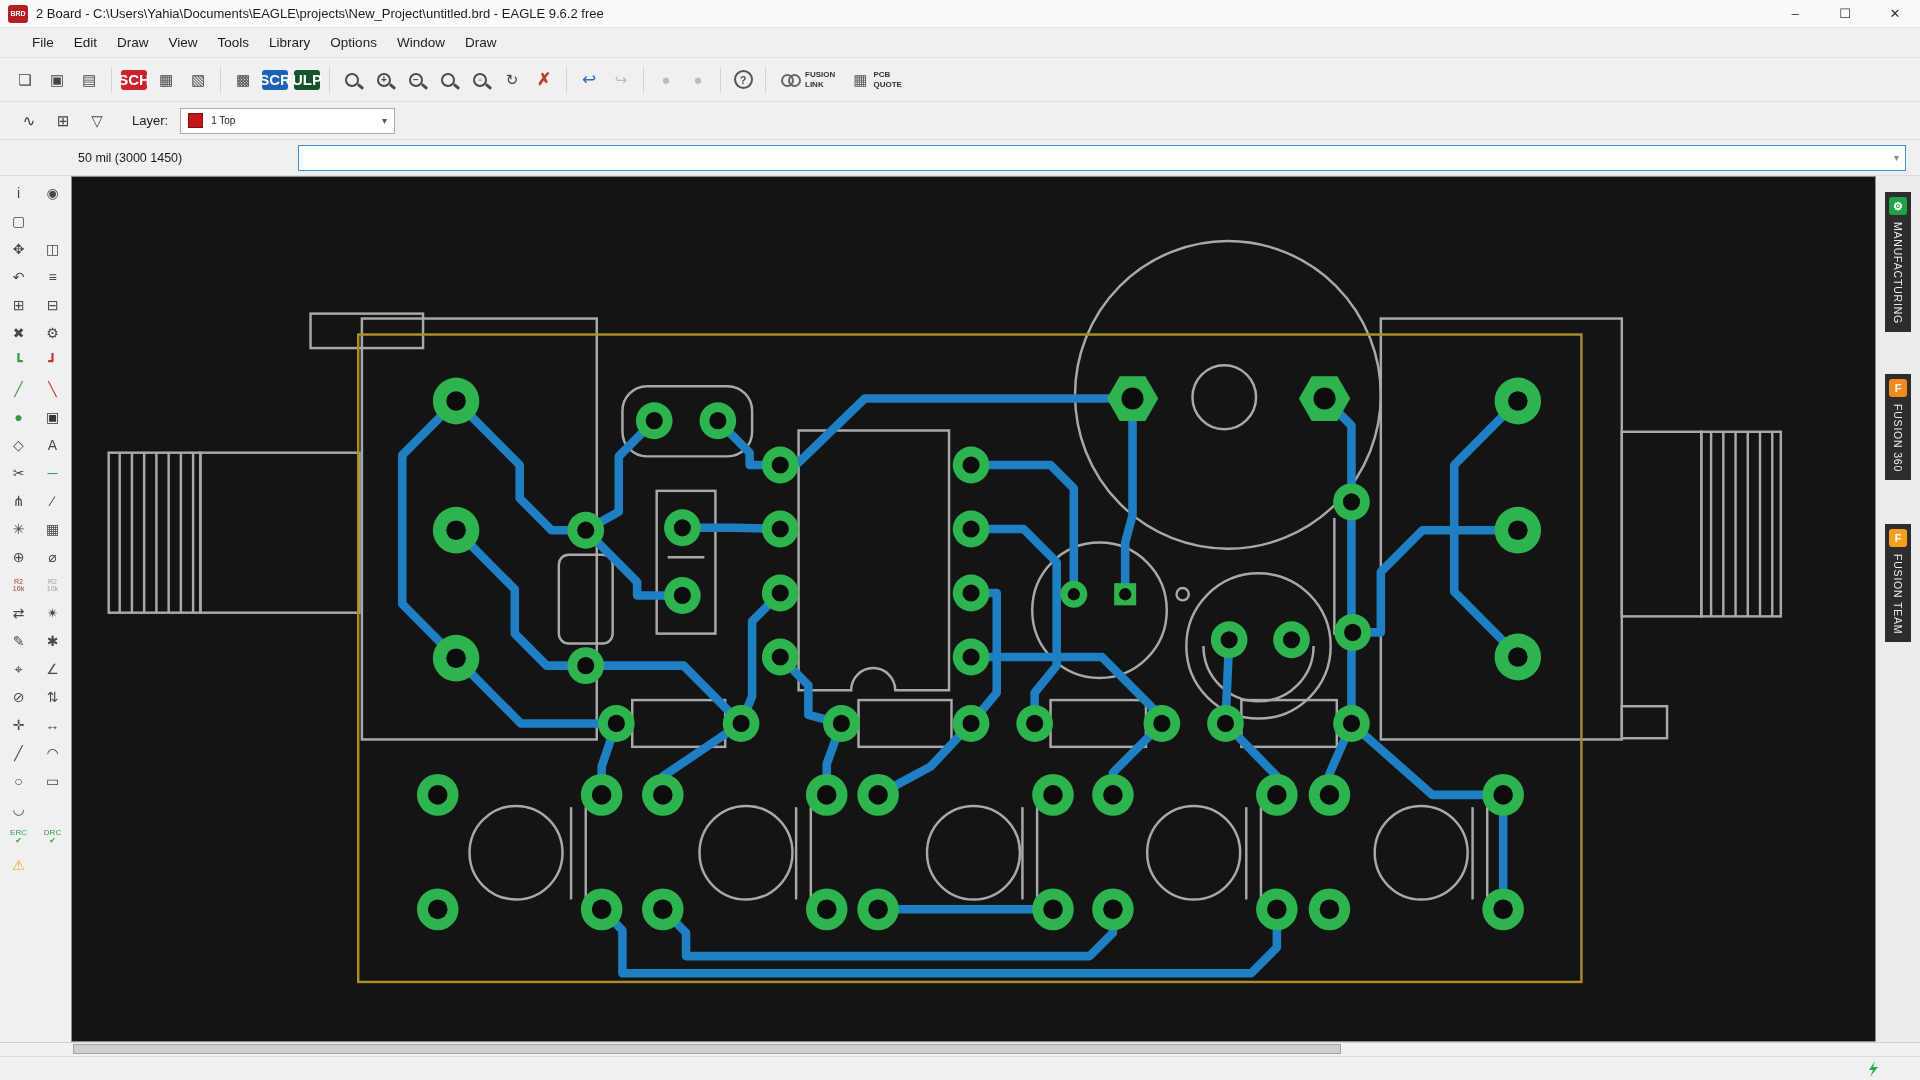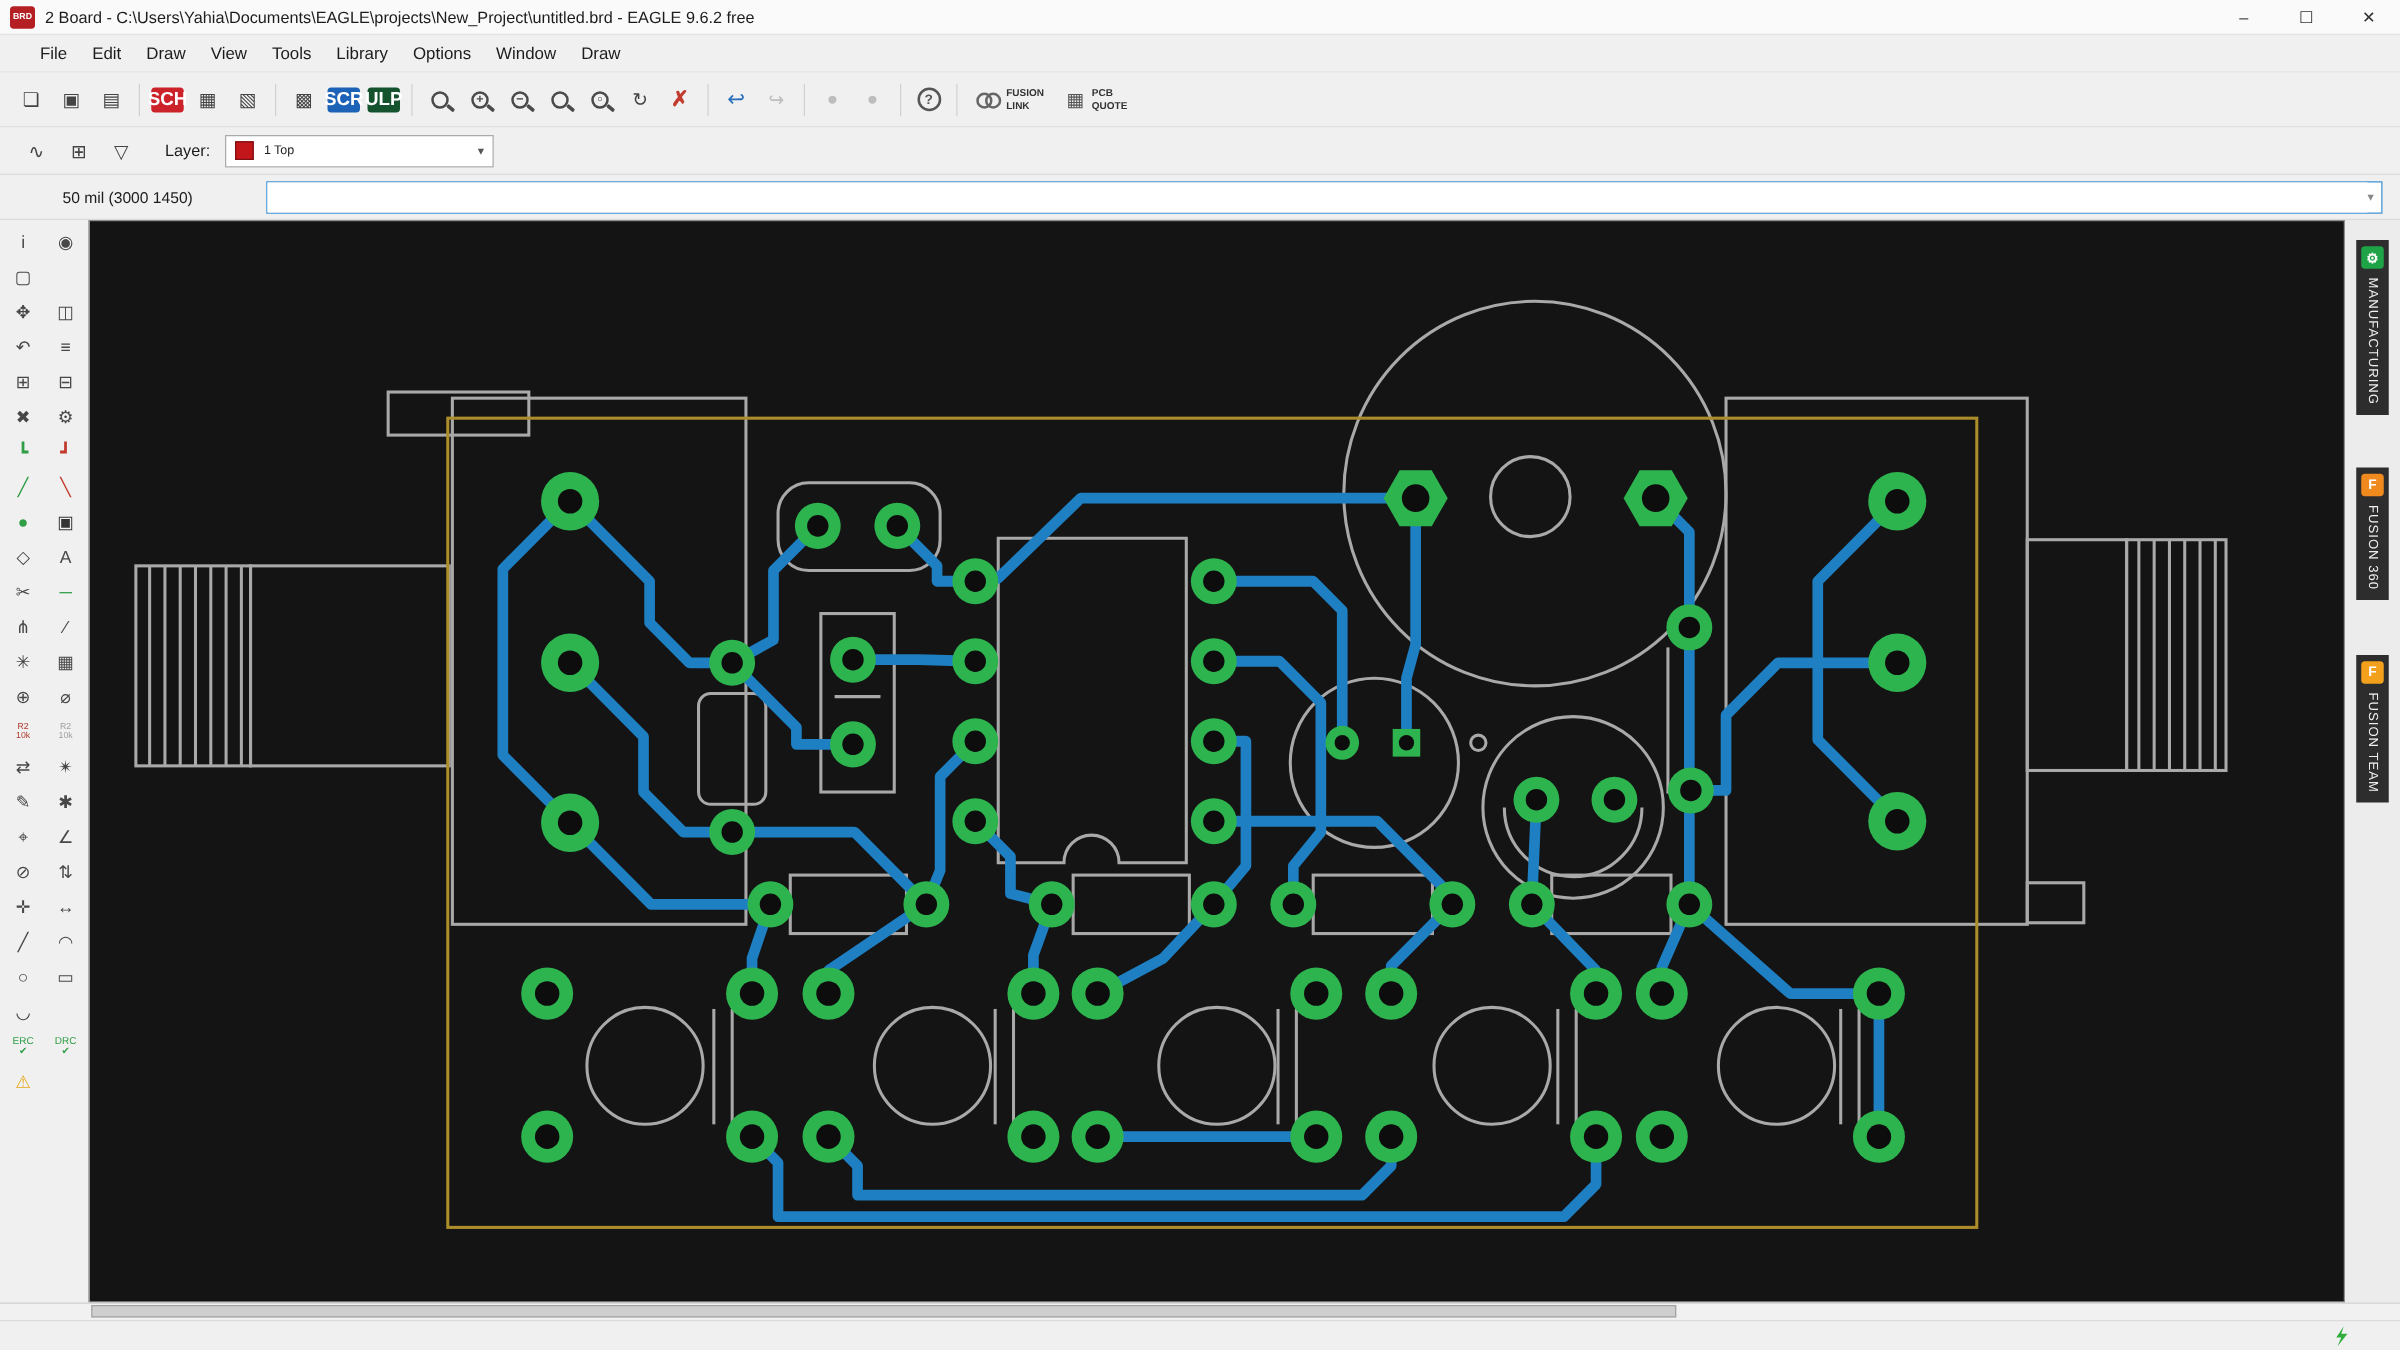--- a/index.html
+++ b/index.html
@@ -62,21 +62,21 @@
   .layer-label { font-size: 13px; margin: 0 8px 0 16px; color: #1c1c1c; }
   .layer-select { width: 215px; height: 26px; background: #fff; border: 1px solid #ababab;
     display: flex; align-items: center; padding: 0 7px; gap: 8px; }
   .layer-swatch { width: 15px; height: 15px; background: #c2161b; border: 1px solid #7d0e12; }
   .layer-name { font-size: 10px; flex: 1; color: #1c1c1c; }
   .combo-arrow { font-size: 10px; color: #555; }
 
   
   .commandbar { height: 36px; background: #f0f0f0; display: flex; align-items: center;
     border-bottom: 1px solid #dcdcdc; }
-  .cursor-pos { font-size: 12.5px; color: #1c1c1c; padding-left: 50px; width: 213px; }
+  .cursor-pos { font-size: 12.5px; color: #1c1c1c; padding-left: 78px; width: 298px; }
   .cmd-input-wrap { flex: 1; height: 26px; background: #fff; border: 1px solid #3d8fd1;
     display: flex; align-items: center; margin-right: 14px; }
   .cmd-input { flex: 1; height: 100%; border: none; outline: none; font-size: 13px;
     padding: 0 8px; font-family: "Liberation Sans", sans-serif; }
   .cmd-arrow { font-size: 10px; color: #888; padding-right: 6px; }
 
   
   .main { flex: 1; min-height: 0; display: flex; }
   .lefttools { width: 71px; background: #f0f0f0; padding-top: 4px; display: grid;
     grid-template-columns: 30px 30px; grid-auto-rows: 26px; gap: 2px 4px;

